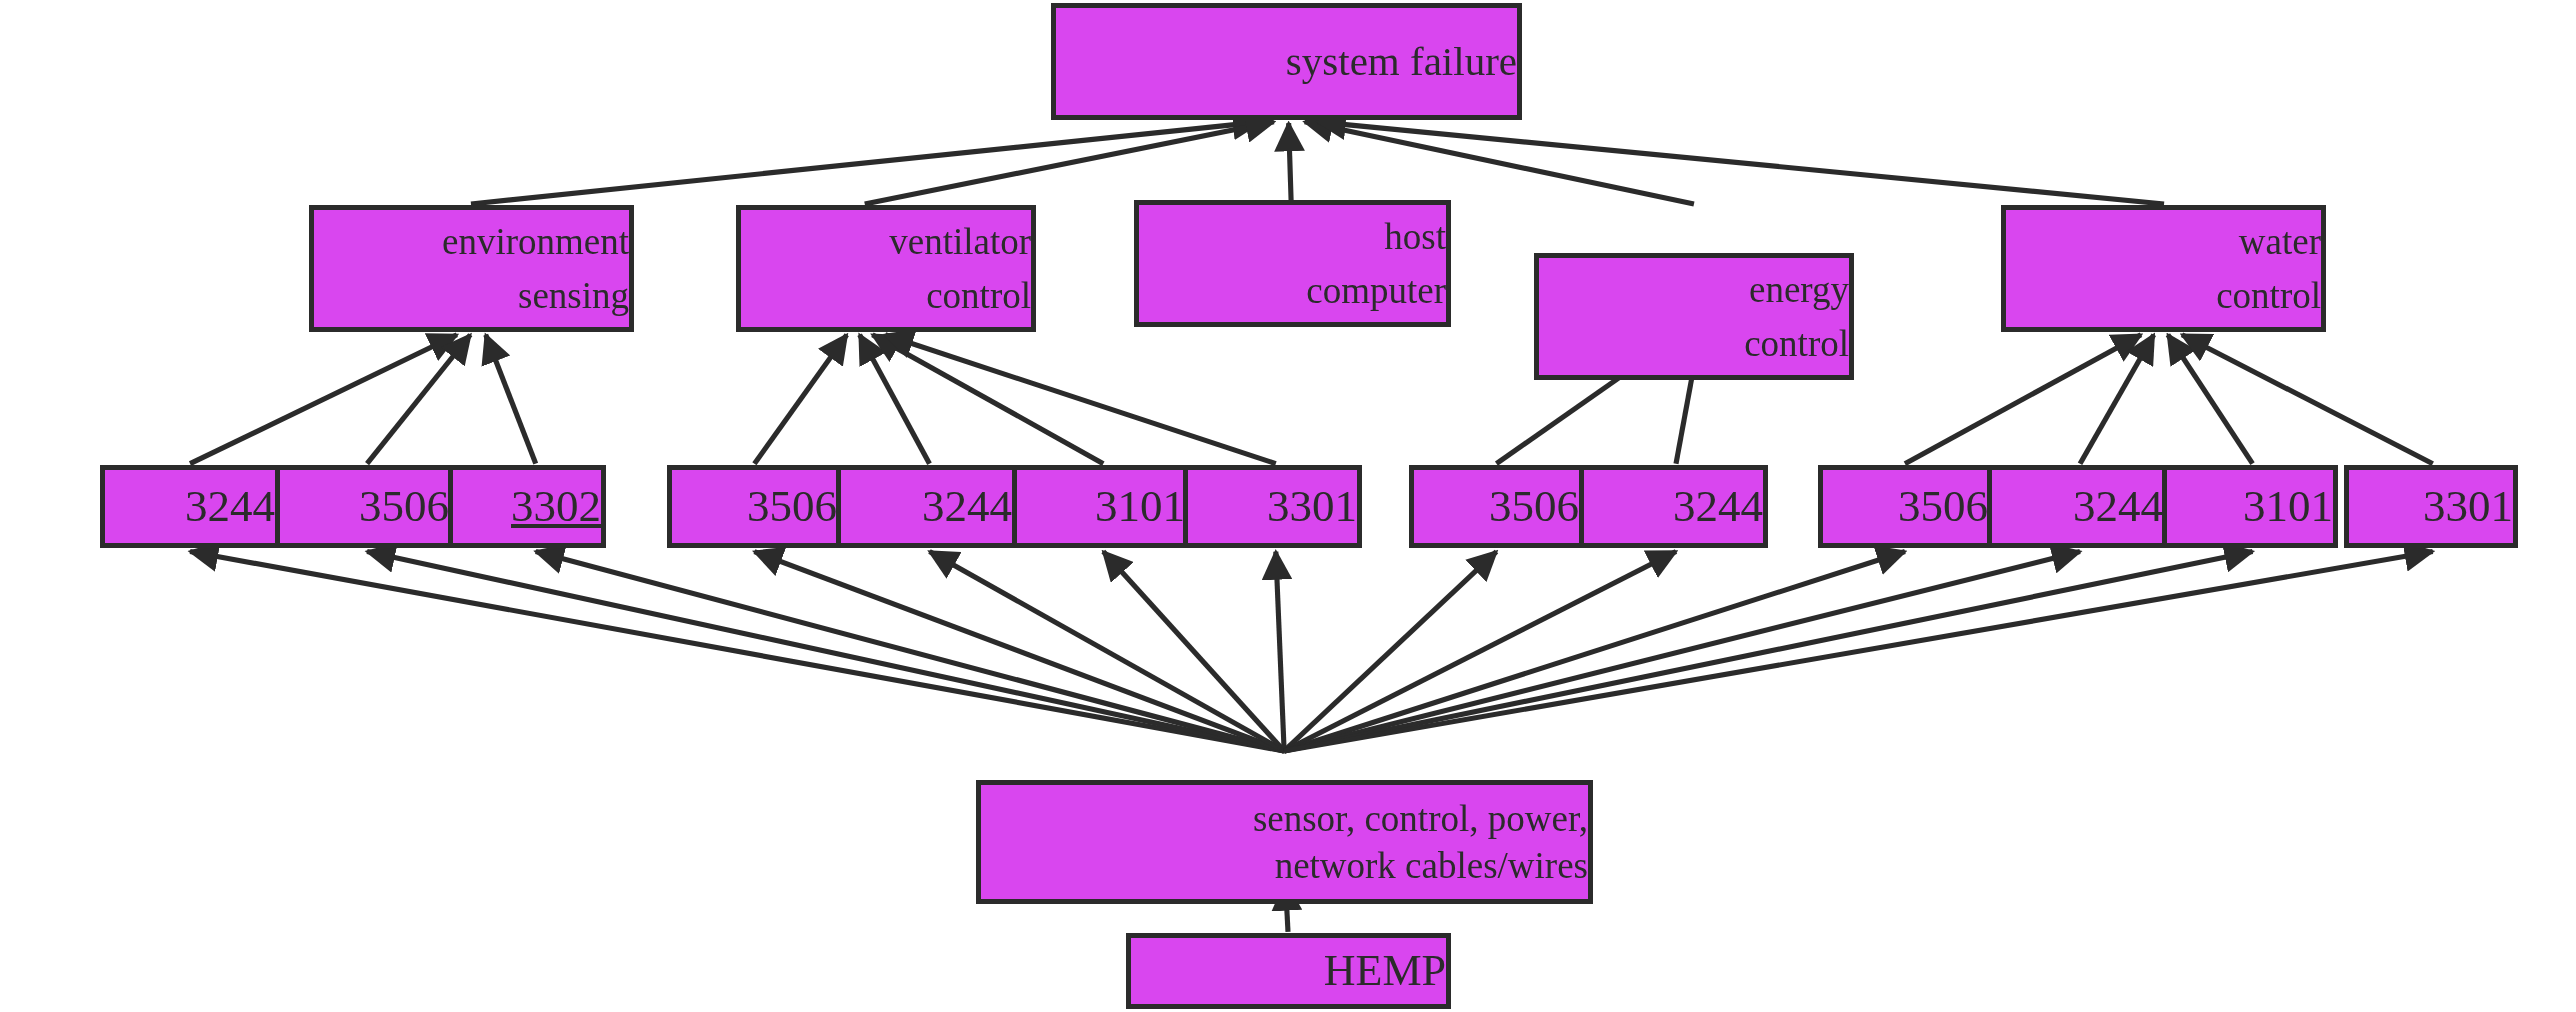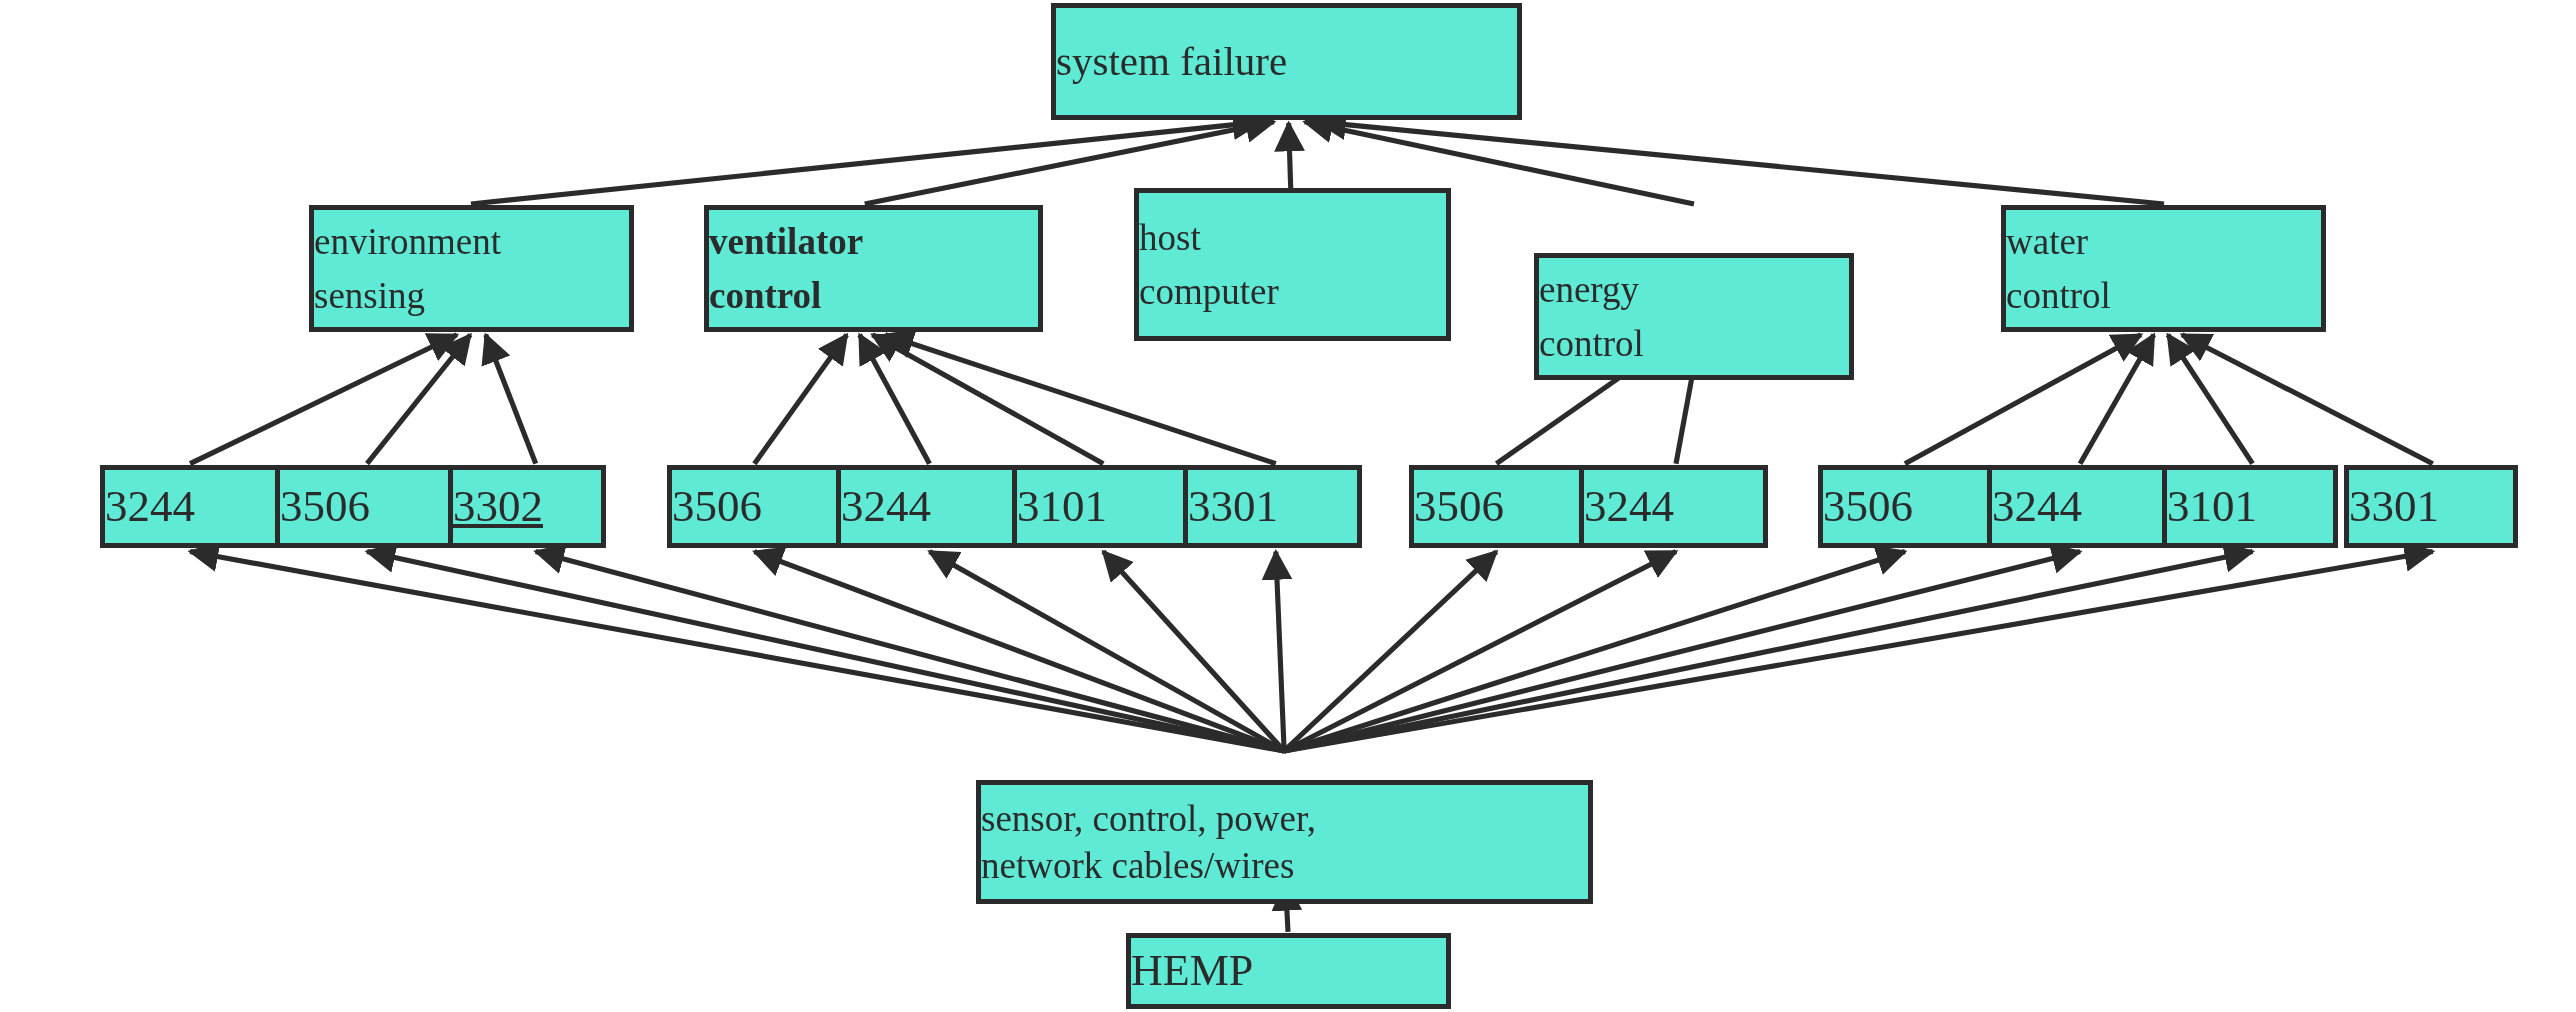--- a/index.html
+++ b/index.html
@@ -18,25 +18,25 @@
   }
   .arrows {
     position: absolute;
     left: 0; top: 0;
     width: 2576px;
     height: 1012px;
   }
   .box {
     position: absolute;
     box-sizing: border-box;
-    background: #5eead4;
+    background: #d946ef;
     border: 5.8px solid #2b2b2b;
     display: flex;
     flex-direction: column;
-    align-items: flex-start;
+    align-items: flex-end;
     justify-content: center;
     text-align: center;
     line-height: 1.28;
   }
   .root  { font-size: 41px; }
   .cat   { font-size: 37px; gap: 7px; }
   .leaf  { font-size: 45px; }
   .src   { font-size: 37px; margin-top: 28px; }
   .hemp  { font-size: 44px; }
 </style>
@@ -95,25 +95,25 @@
   </svg>
 
   <div class="box root" style="left:1051px; top:2.6px; width:471px; height:117px;">
     <span>system failure</span>
   </div>
 
   <div class="box cat" style="left:309px; top:205px; width:325px; height:127px;">
     <span>environment</span>
     <span>sensing</span>
   </div>
-  <div class="box cat" style="left:704px; top:205px; width:339px; height:127px;font-weight:bold;">
+  <div class="box cat" style="left:736px; top:205px; width:300px; height:127px;">
     <span>ventilator</span>
     <span>control</span>
   </div>
-  <div class="box cat" style="left:1134px; top:188px; width:317px; height:153px;">
+  <div class="box cat" style="left:1134px; top:200px; width:317px; height:127px;">
     <span>host</span>
     <span>computer</span>
   </div>
   <div class="box cat" style="left:1534px; top:205px; width:320px; height:127px;margin-top:48px;">
     <span>energy</span>
     <span>control</span>
   </div>
   <div class="box cat" style="left:2001px; top:205px; width:325px; height:127px;">
     <span>water</span>
     <span>control</span>

